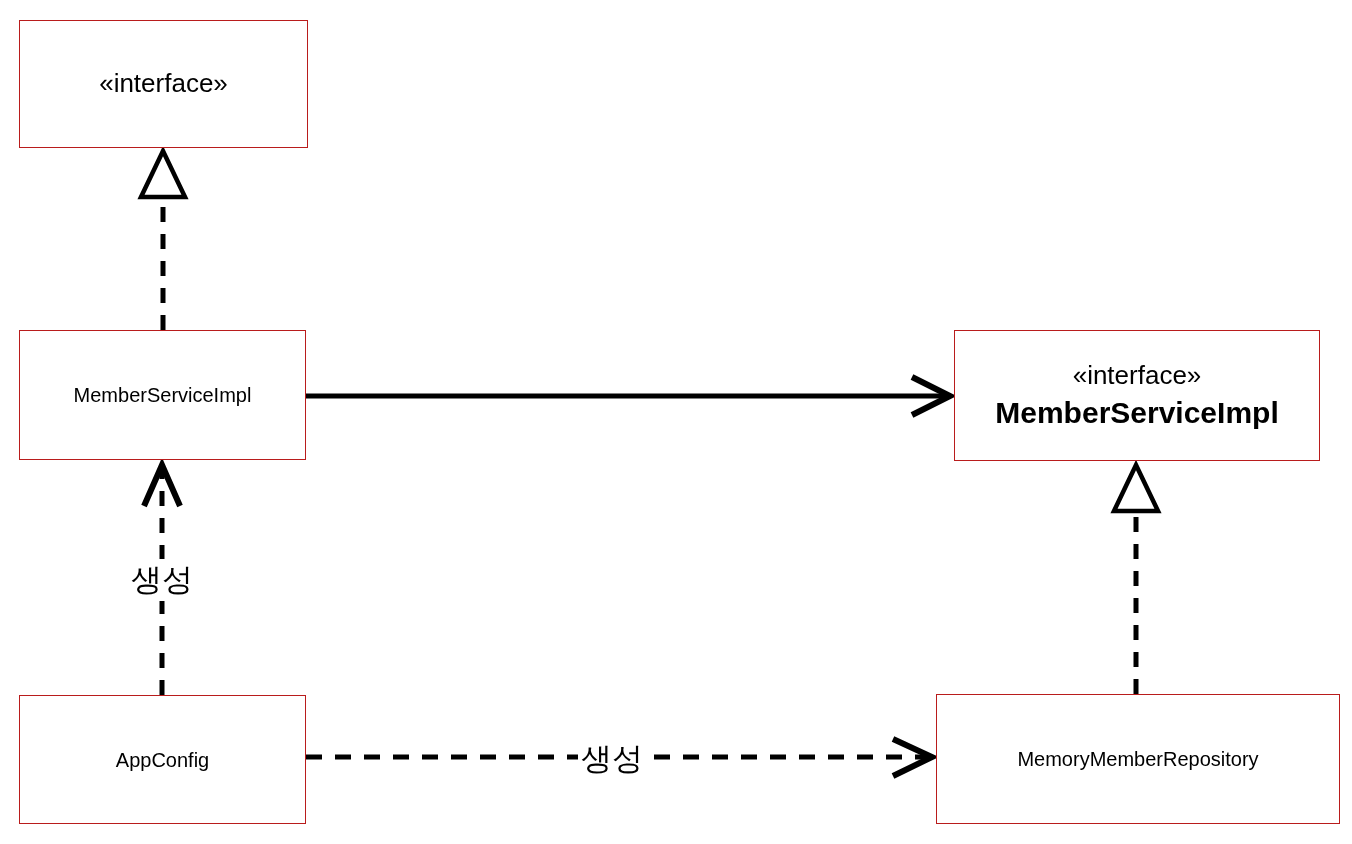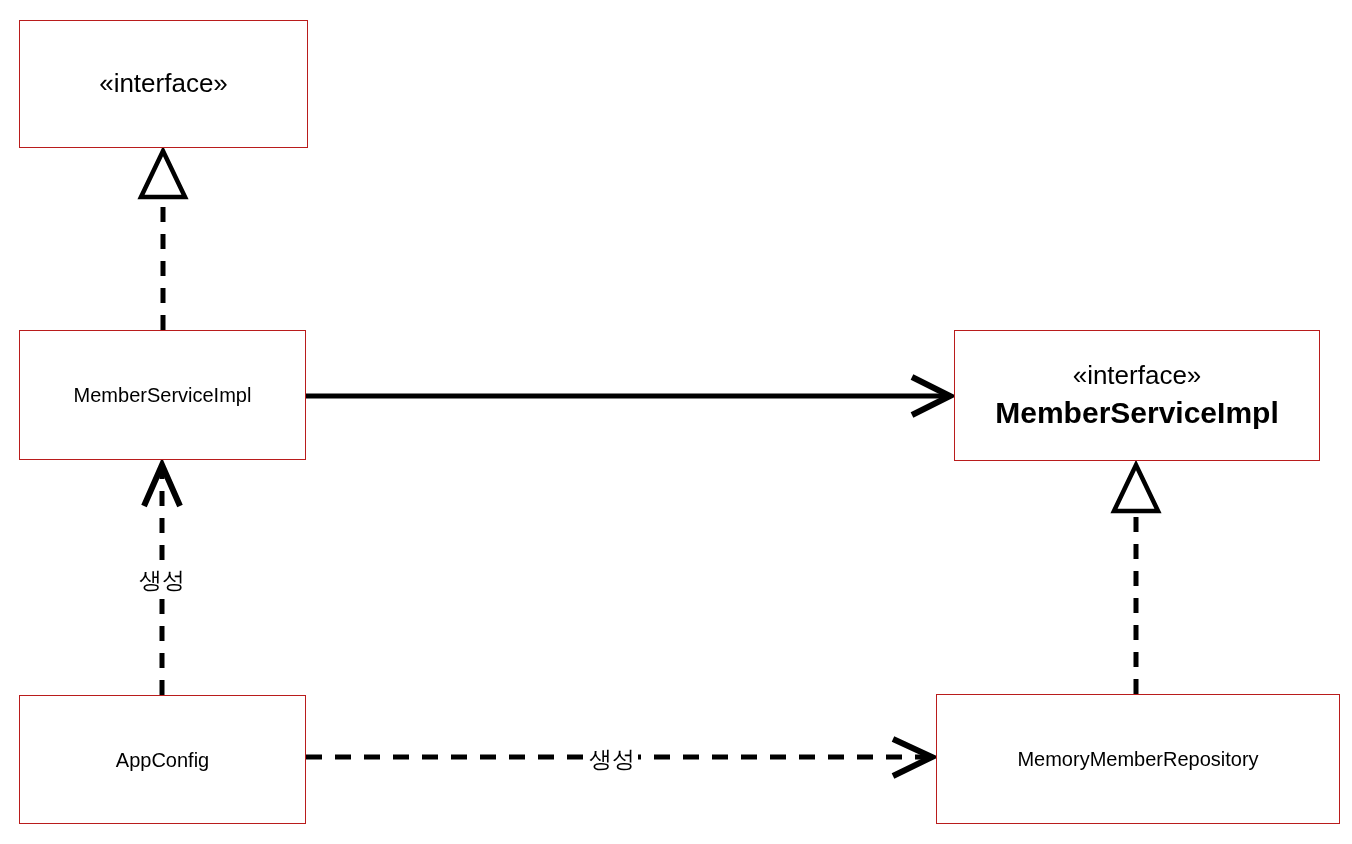--- a/index.html
+++ b/index.html
@@ -42,21 +42,21 @@
     font-size: 30px;
     font-weight: 700;
   }
   .class-name {
     font-size: 20px;
     font-weight: 400;
   }
   .edge-label {
     position: absolute;
     background: #ffffff;
-    font-size: 23px;
+    font-size: 31px;
     padding: 0 3px;
     transform: translate(-50%, -50%);
     white-space: nowrap;
     text-align: right;
   }
   
   #n-member-service        { left: 19px;  top: 20px;  width: 289px; height: 128px; }
   #n-member-service-impl   { left: 19px;  top: 330px; width: 287px; height: 130px; }
   #n-member-repository     { left: 954px; top: 330px; width: 366px; height: 131px; }
   #n-app-config            { left: 19px;  top: 695px; width: 287px; height: 129px; }

